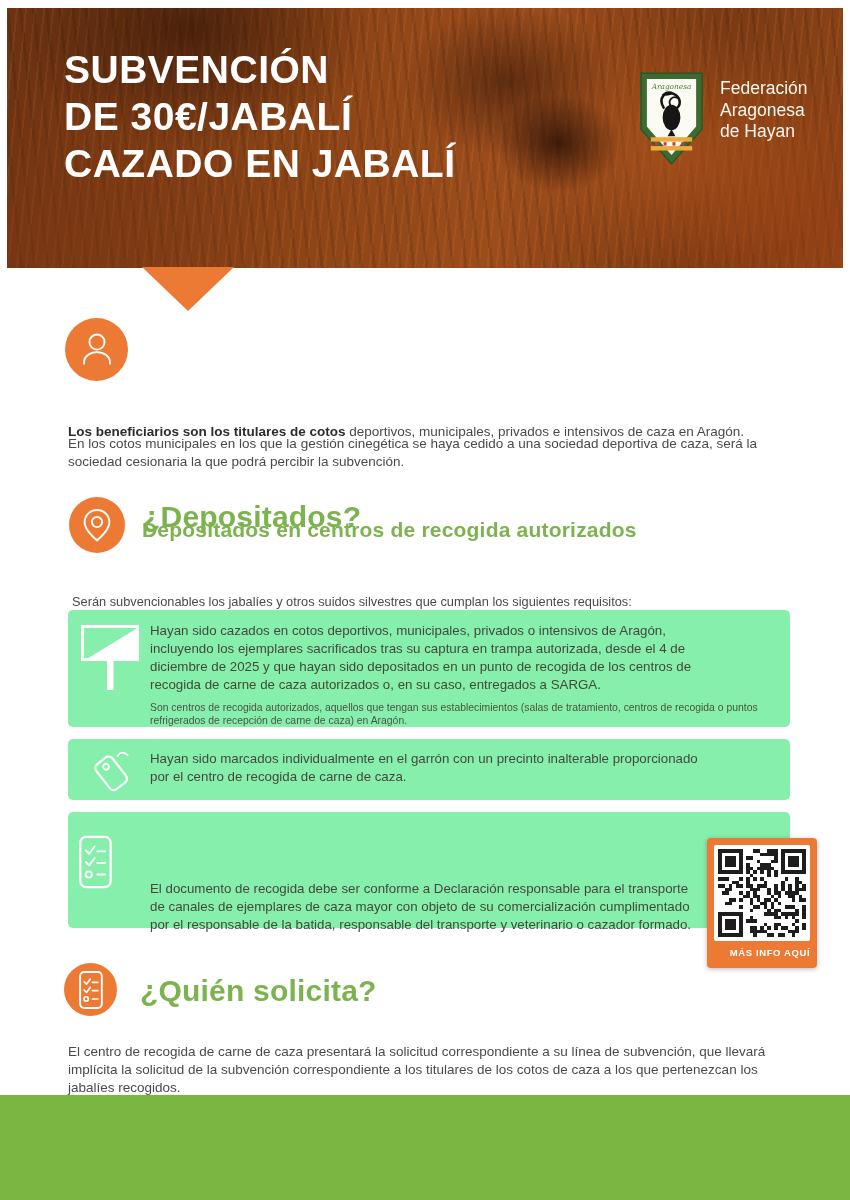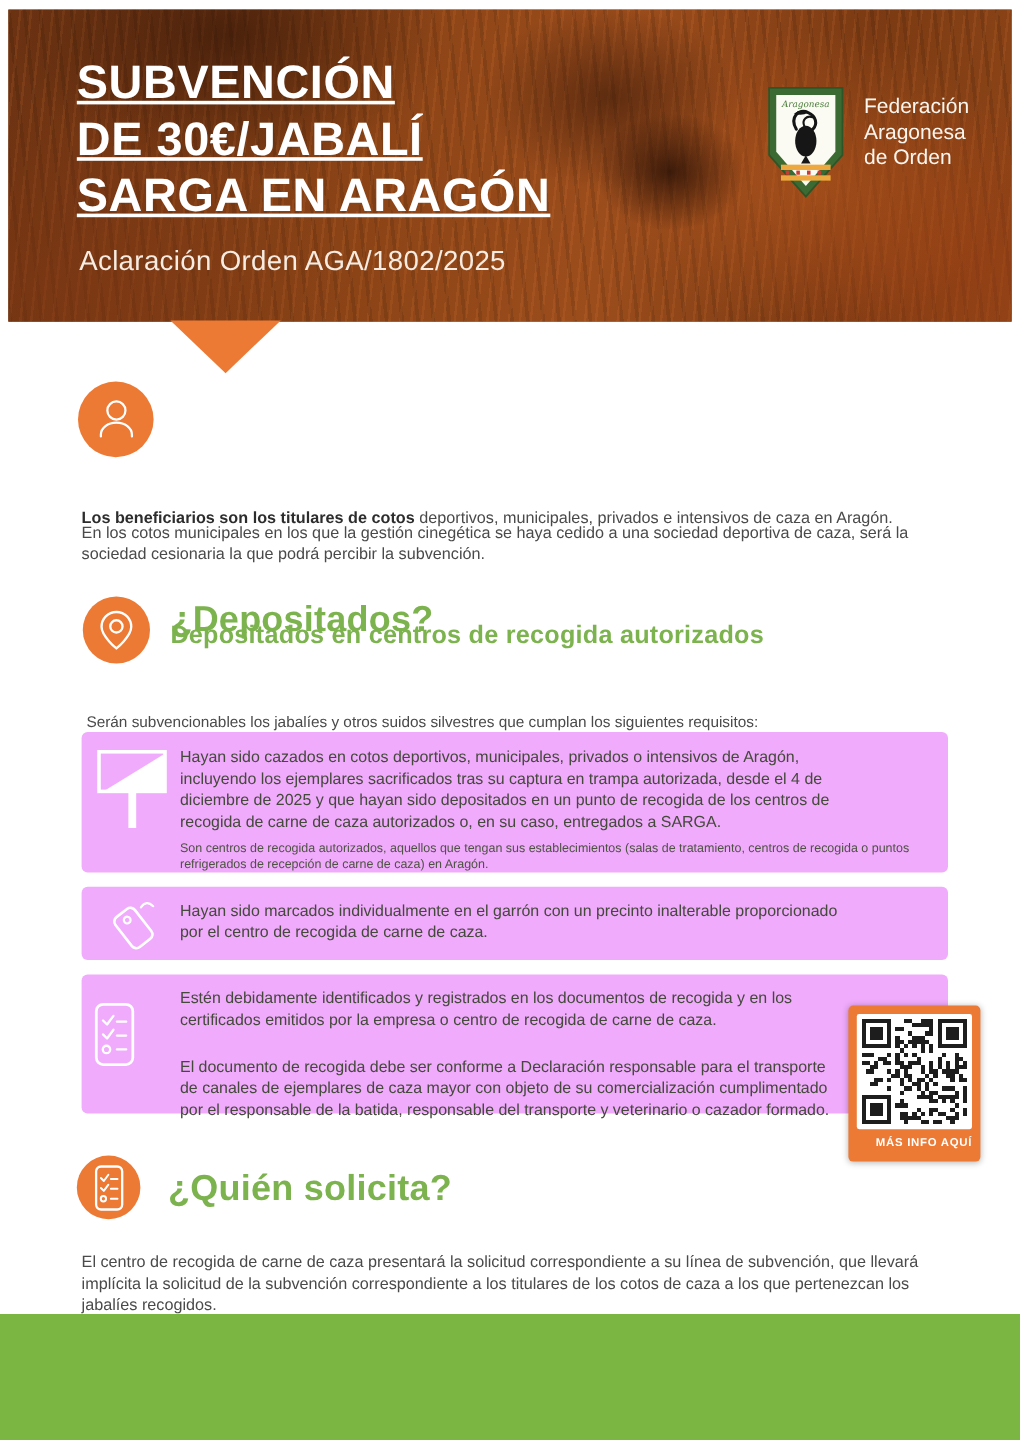--- a/index.html
+++ b/index.html
@@ -14,21 +14,21 @@
       radial-gradient(150px 110px at 60% 28%, rgba(52,22,8,.6), rgba(52,22,8,0) 70%),
       radial-gradient(230px 175px at 80% 55%, rgba(190,92,32,.55), rgba(190,92,32,0) 72%),
       radial-gradient(260px 200px at 96% 82%, rgba(152,62,20,.6), rgba(152,62,20,0) 75%),
       radial-gradient(300px 220px at 6% 88%, rgba(128,56,20,.55), rgba(128,56,20,0) 75%),
       radial-gradient(240px 160px at 22% 8%, rgba(40,16,6,.6), rgba(40,16,6,0) 75%),
       repeating-linear-gradient(84deg, rgba(0,0,0,.10) 0 3px, rgba(0,0,0,0) 3px 13px),
       repeating-linear-gradient(96deg, rgba(255,150,70,.10) 0 2px, rgba(255,150,70,0) 2px 9px),
       linear-gradient(100deg,#6b3212 0%,#8a4316 35%,#9c4d1c 60%,#7b3a13 82%,#8d4517 100%);}
   .hero-title{position:absolute;left:57px;top:38px;margin:0;color:#ffffff;
     font-size:39px;line-height:47px;font-weight:bold;letter-spacing:.5px;}
-  .hero-title span{display:block;text-decoration:underline;}
+  .hero-title span{display:block;}
   .hero-sub{position:absolute;left:59px;top:196px;color:#f7ece2;font-size:23px;letter-spacing:.3px;}
 
   .logo-shield{position:absolute;left:631px;top:62px;width:67px;height:97px;}
   .logo-text{position:absolute;left:713px;top:70px;color:#fdf6ef;font-size:17.5px;line-height:21.5px;}
   .logo-text span{display:block;}
   .shield-script{font-size:7.5px;font-style:italic;fill:#4a7d3a;font-family:"DejaVu Serif",serif;}
 
   .hero-arrow{position:absolute;left:142px;top:267px;width:0;height:0;
     border-left:46px solid transparent;border-right:46px solid transparent;border-top:44px solid #ec7a35;}
 
@@ -46,21 +46,21 @@
 
   
   .body-text{position:absolute;color:#4a4a4a;font-size:13.5px;line-height:18px;}
   .p1{left:68px;top:396px;width:714px;margin-top:27px;}
   .p1 .lead{font-weight:bold;color:#2d2d2d;}
   .p2{left:68px;top:421px;width:702px;}
   .intro{left:72px;top:580px;width:700px;font-size:12.8px;}
   .p3{left:68px;top:1029px;width:716px;}
 
   
-  .gbox{position:absolute;left:68px;width:722px;background:#f0abfc;border-radius:5px;}
+  .gbox{position:absolute;left:68px;width:722px;background:#86efac;border-radius:5px;}
   .b1{top:610px;height:117px;}
   .b2{top:739px;height:61px;}
   .b3{top:812px;height:116px;}
   .btext{position:absolute;left:82px;color:#44493b;font-size:13.3px;line-height:18px;}
   .b1-main{top:12px;width:580px;}
   .b1-note{top:91px;width:608px;font-size:10.4px;line-height:13px;color:#4d5243;}
   .b2-main{top:11px;width:560px;}
   .b3-main{top:11px;width:548px;}
   .b3-main2{top:52px;width:552px;margin-top:16px;}
   .box-icon{position:absolute;}
@@ -83,44 +83,43 @@
 </style>
 </head>
 <body>
 
 <div class="page">
 
   <header class="hero">
     <h1 class="hero-title">
       <span>SUBVENCIÓN</span>
       <span>DE 30€/JABALÍ</span>
-      <span>SARGA EN ARAGÓN</span>
+      <span>CAZADO EN JABALÍ</span>
     </h1>
-    <div class="hero-sub">Aclaración Orden AGA/1802/2025</div>
 
     <svg class="logo-shield" viewBox="0 0 68 98">
       <path d="M3 3 H65 V60 L34 95 L3 60 Z" fill="#3c6a33" stroke="#2e5527" stroke-width="1.5"></path>
       <path d="M9 9 H59 V57 L34 86 L9 57 Z" fill="#fbfbf3"></path>
       <text x="34" y="19" text-anchor="middle" class="shield-script">Aragonesa</text>
       <path d="M26 38 C20 28 28 20 36 24 C43 27 44 34 40 38" fill="none" stroke="#141414" stroke-width="2.6" stroke-linecap="round"></path>
       <path d="M33 36 C30 30 35 26 40 28" fill="none" stroke="#141414" stroke-width="1.8" stroke-linecap="round"></path>
       <path d="M24 25 q6 -5 12 -1 q-5 3 -12 1 Z" fill="#141414"></path>
       <ellipse cx="34" cy="48" rx="9" ry="13" fill="#161616"></ellipse>
       <path d="M34 60 l4 7 l-8 0 Z" fill="#161616"></path>
       <rect x="13" y="68" width="42" height="4.5" fill="#eda93f"></rect>
       <rect x="13" y="77" width="42" height="4.5" fill="#eda93f"></rect>
       <rect x="17" y="73" width="3" height="3.5" fill="#cc3b2f"></rect>
       <rect x="26" y="73" width="3" height="3.5" fill="#cc3b2f"></rect>
       <rect x="35" y="73" width="3" height="3.5" fill="#cc3b2f"></rect>
       <rect x="44" y="73" width="3" height="3.5" fill="#cc3b2f"></rect>
     </svg>
     <div class="logo-text">
       <span>Federación</span>
       <span>Aragonesa</span>
-      <span>de Orden</span>
+      <span>de Hayan</span>
     </div>
   </header>
 
   <div class="hero-arrow"></div>
 
   <div class="sec-circle c1">
     <svg viewBox="0 0 64 64" width="46" height="46">
       <circle class="st" cx="32" cy="21" r="10.5" stroke-width="2.6"></circle>
       <path class="st" d="M14 51 v-2 a18 14 0 0 1 36 0 v2" stroke-width="2.6"></path>
     </svg>
@@ -162,21 +161,20 @@
   <div class="gbox b3">
     <svg class="box-icon i-check" viewBox="0 0 36 58">
       <rect class="st" x="2.2" y="3" width="31.5" height="52" rx="6" stroke-width="2.4"></rect>
       <path class="st" d="M8 17 l3.5 3.5 L17 13" stroke-width="2"></path>
       <line class="st" x1="20" y1="18" x2="28" y2="18" stroke-width="2"></line>
       <path class="st" d="M8 29 l3.5 3.5 L17 25" stroke-width="2"></path>
       <line class="st" x1="20" y1="30" x2="28" y2="30" stroke-width="2"></line>
       <circle class="st" cx="11" cy="42" r="3.2" stroke-width="2"></circle>
       <line class="st" x1="20" y1="42" x2="28" y2="42" stroke-width="2"></line>
     </svg>
-    <div class="btext b3-main">Estén debidamente identificados y registrados en los documentos de recogida y en los certificados emitidos por la empresa o centro de recogida de carne de caza.</div>
     <div class="btext b3-main2">El documento de recogida debe ser conforme a Declaración responsable para el transporte de canales de ejemplares de caza mayor con objeto de su comercialización cumplimentado por el responsable de la batida, responsable del transporte y veterinario o cazador formado.</div>
   </div>
 
   <div class="qr-block">
     <div class="qr-white">
       <svg class="qr-svg" viewBox="0 0 25 25">
           <rect x="0" y="0" width="1" height="1"></rect>
           <rect x="1" y="0" width="1" height="1"></rect>
           <rect x="2" y="0" width="1" height="1"></rect>
           <rect x="3" y="0" width="1" height="1"></rect>

